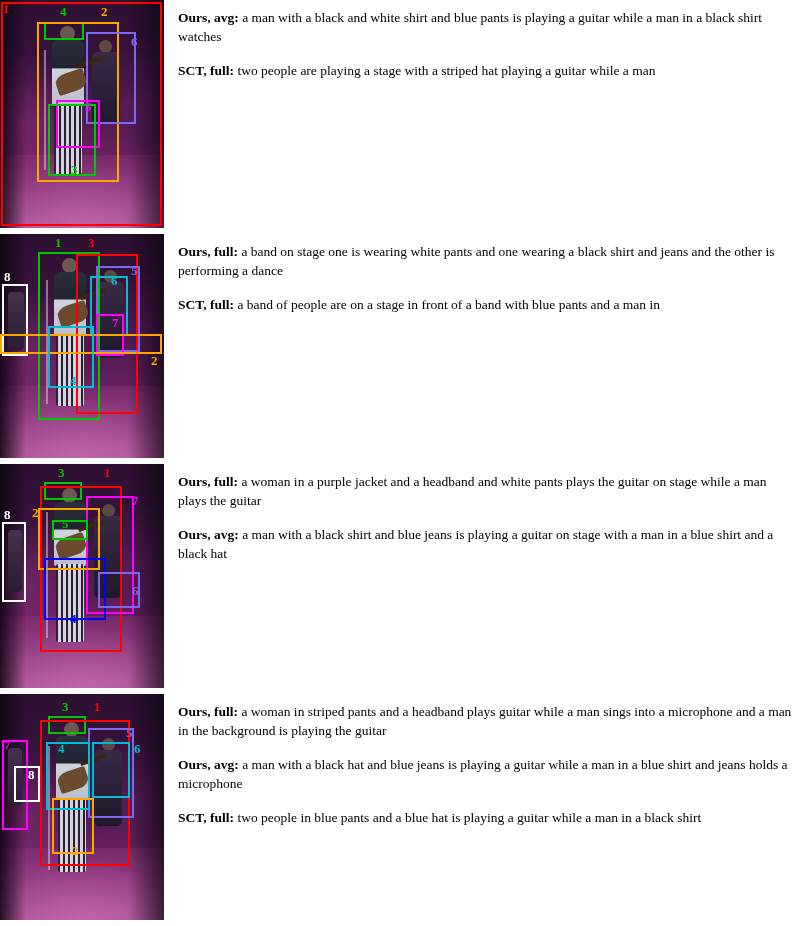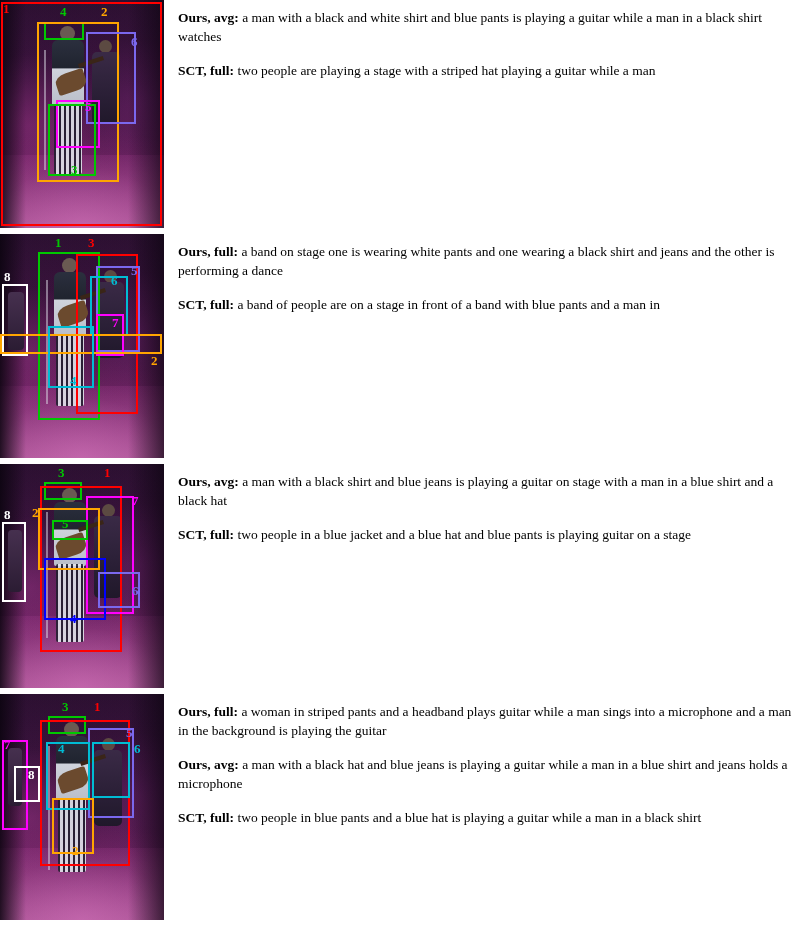--- a/index.html
+++ b/index.html
@@ -260,26 +260,26 @@
         <div class="bbox-label" style="left:132px; top:30px; color:#ff00ff;">7</div>
         <div class="bbox-label" style="left:32px; top:42px; color:#ffa500;">2</div>
         <div class="bbox-label" style="left:62px; top:53px; color:#00c800;">5</div>
         <div class="bbox-label" style="left:4px; top:44px; color:#ffffff;">8</div>
         <div class="bbox-label" style="left:70px; top:148px; color:#0000ff;">4</div>
         <div class="bbox-label" style="left:132px; top:120px; color:#7b68ee;">6</div>
       </div>
     </div>
     <div class="captions">
       <div class="caption-line">
+        <span class="caption-label">Ours, full:</span>
+        <span>a woman in a purple jacket and a headband and white pants plays the guitar on stage while a man plays the guitar</span>
+      </div>
+      <div class="caption-line">
         <span class="caption-label">Ours, avg:</span>
         <span>a man with a black shirt and blue jeans is playing a guitar on stage with a man in a blue shirt and a black hat</span>
-      </div>
-      <div class="caption-line">
-        <span class="caption-label">SCT, full:</span>
-        <span>two people in a blue jacket and a blue hat and blue pants is playing guitar on a stage</span>
       </div>
     </div>
   </div>
 
   <div class="example-row" style="height:232px;">
     <div class="thumb-wrap">
       <div class="thumb" style="height:226px;">
         <div class="photo-bg"></div>
         <div class="photo-floor"></div>
         <div class="photo-dark-left"></div>

